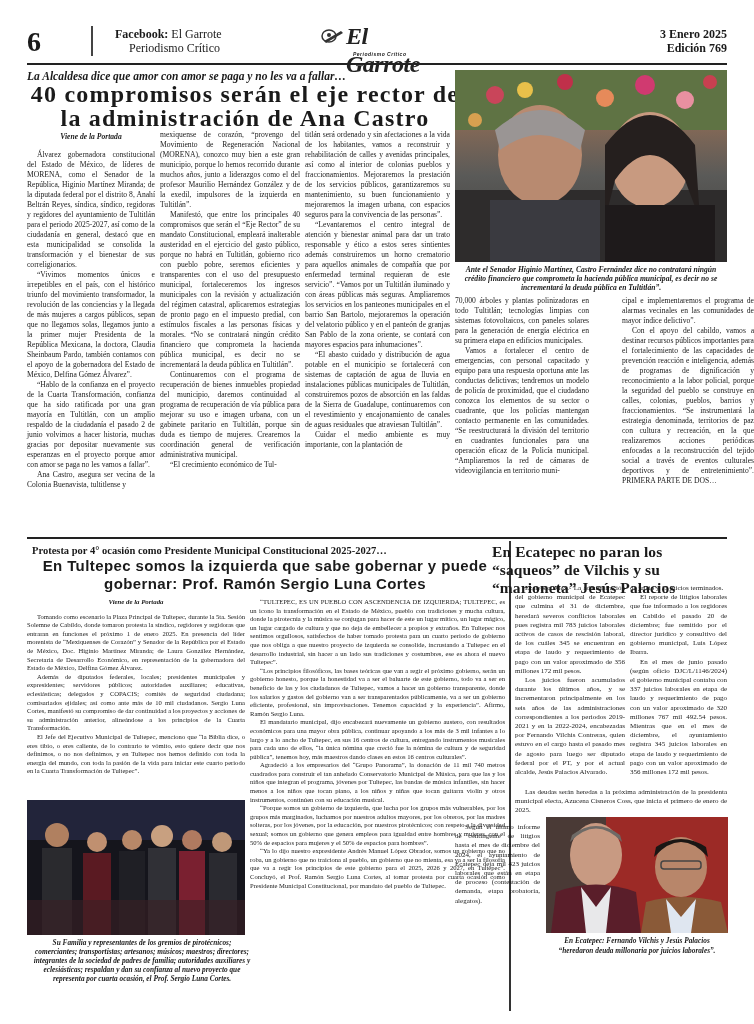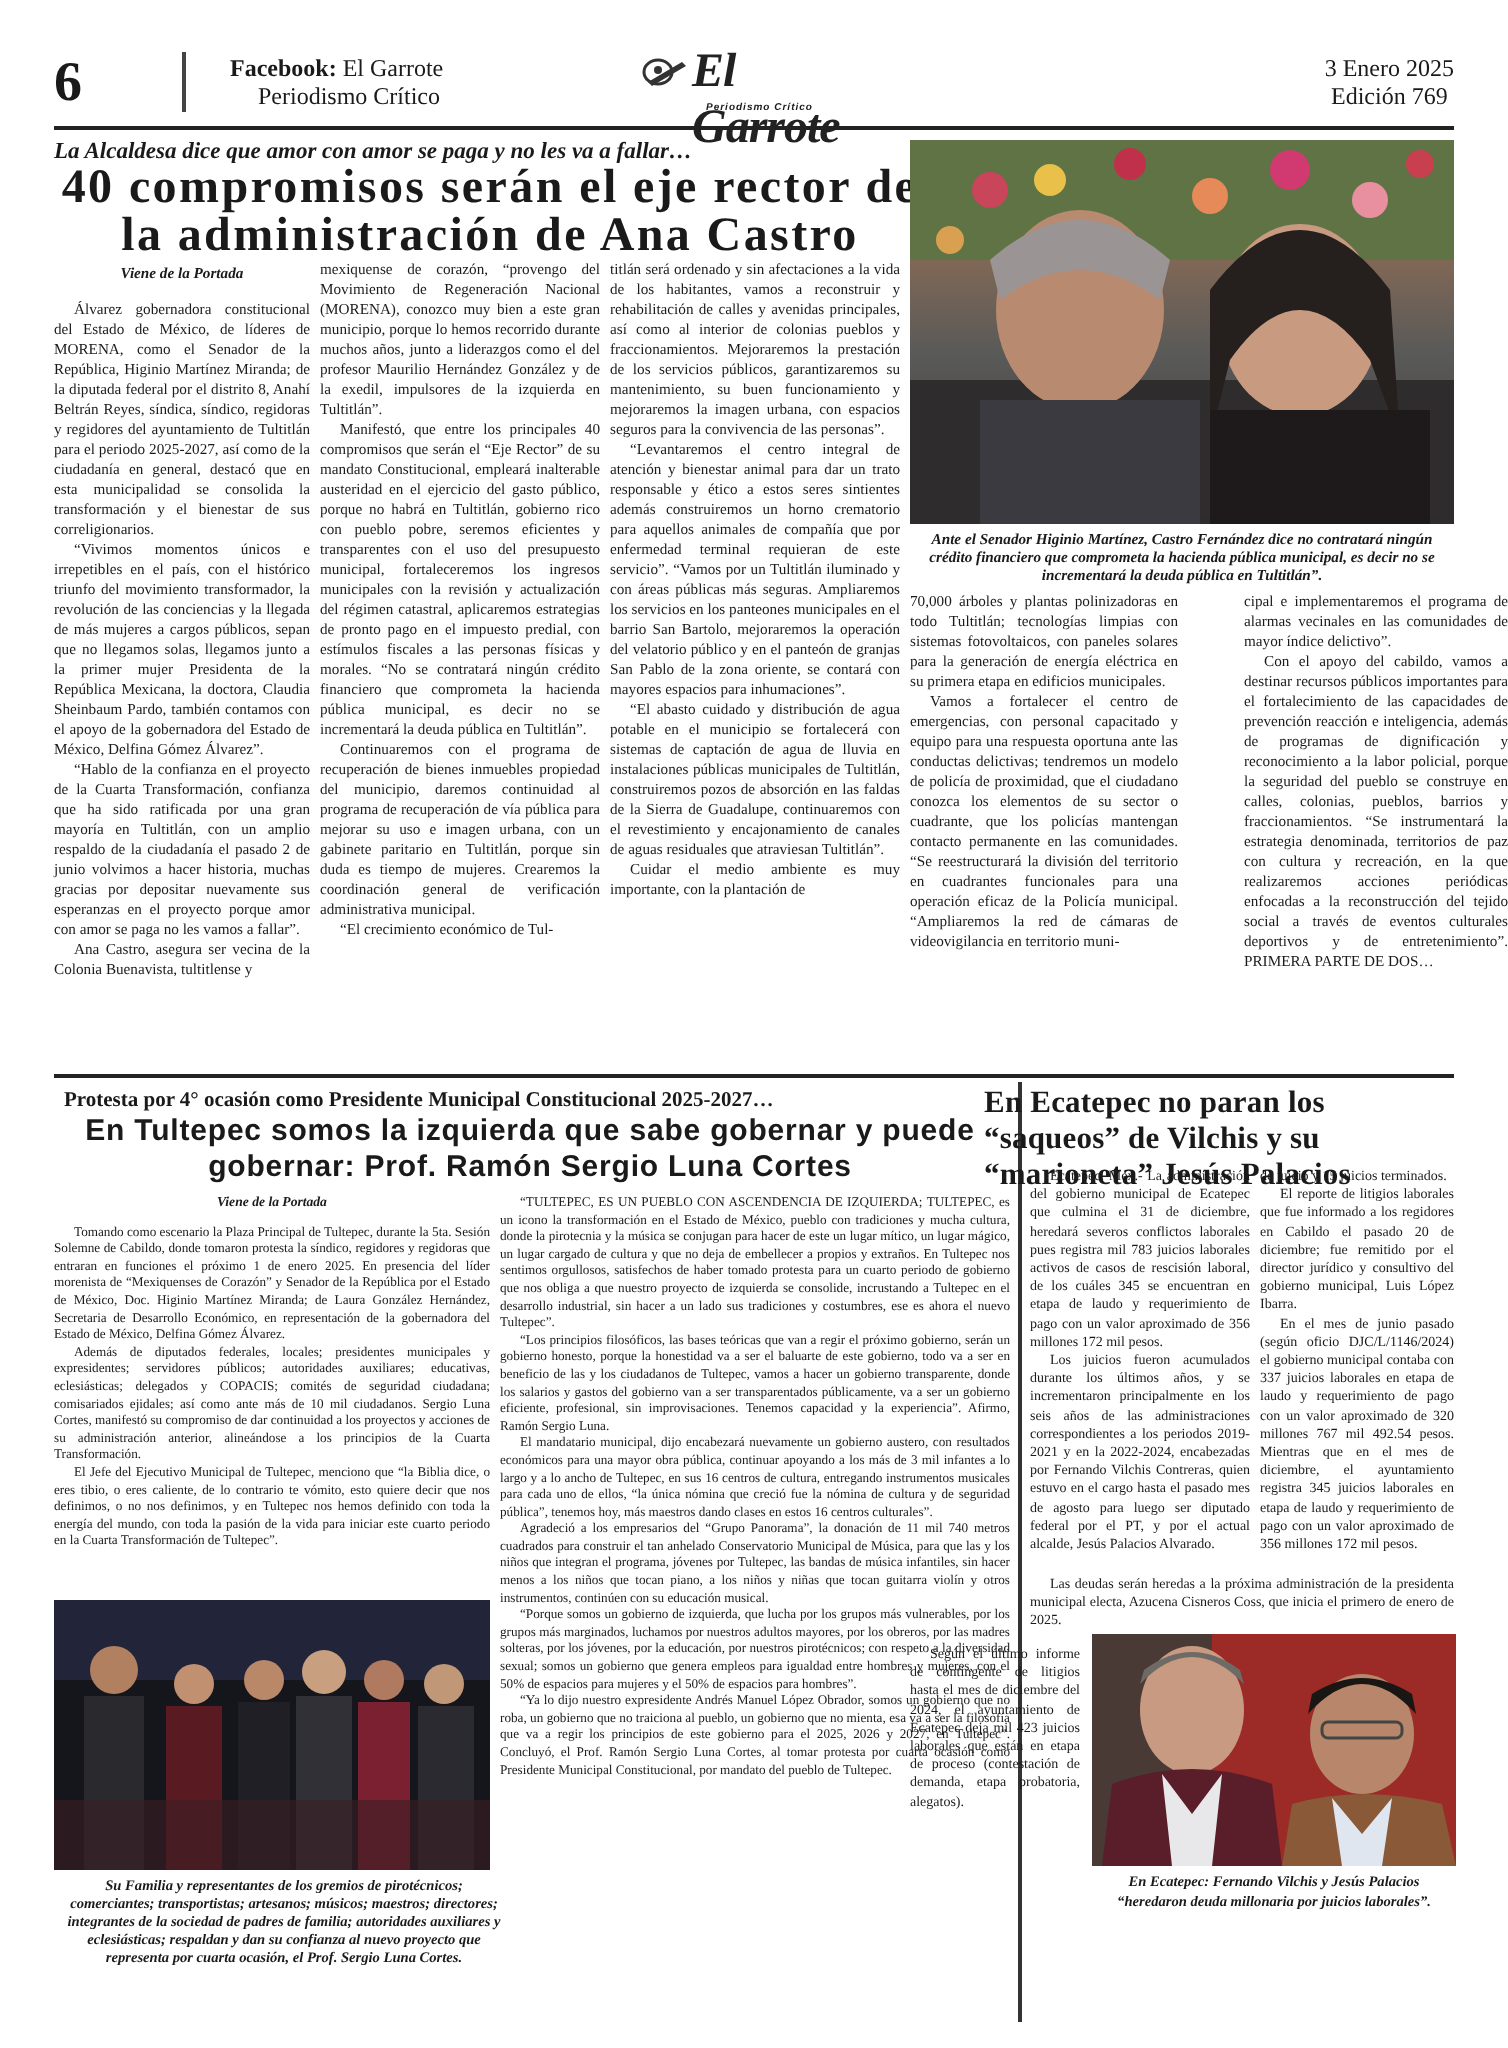--- a/index.html
+++ b/index.html
@@ -10,21 +10,21 @@
   .masthead { position: absolute; left: 27px; top: 22px; width: 700px; height: 42px; }
   .page-num { position: absolute; left: 0; top: 4px; font-size: 28px; font-weight: bold; line-height: 32px; }
   .mast-sep { position: absolute; left: 64px; top: 4px; width: 2px; height: 30px; background: #444; }
   .fb { position: absolute; left: 88px; top: 5px; font-size: 12px; line-height: 14px; }
   .fb b { font-weight: bold; }
   .fb .line2 { padding-left: 14px; }
   .logo { position: absolute; left: 294px; top: 2px; width: 115px; height: 36px; }
   .logo .emblem { position: absolute; left: 0; top: 3px; width: 24px; height: 20px; }
   .logo .name { position: absolute; left: 25px; top: -2px; font-family: "Liberation Serif", serif; font-weight: bold; font-style: italic; font-size: 24px; letter-spacing: -0.5px; color: #222; line-height: 28px; }
   .logo .tag { position: absolute; left: 32px; top: 27px; font-size: 5px; font-style: italic; font-weight: bold; font-family: "Liberation Sans", sans-serif; letter-spacing: 0.5px; }
-  .dateblock { position: absolute; right: 0; top: 5px; text-align: center; font-size: 12px; line-height: 14px; font-weight: normal; }
+  .dateblock { position: absolute; right: 0; top: 5px; text-align: right; font-size: 12px; line-height: 14px; font-weight: bold; }
   .mast-rule { position: absolute; left: 27px; top: 63px; width: 700px; height: 2px; background: #222; }
 
   
   .kicker1 { position: absolute; left: 27px; top: 70px; font-size: 11.5px; font-style: italic; font-weight: bold; white-space: nowrap; }
   .head1 { position: absolute; left: 30px; top: 82px; width: 430px; font-family: "Liberation Serif", serif; font-weight: bold; font-size: 24px; line-height: 24px; text-align: center; letter-spacing: 1.2px; }
   .photo1 { position: absolute; left: 455px; top: 70px; width: 272px; height: 192px; overflow: hidden; background: linear-gradient(180deg, #6b7a4d 0%, #8a6b56 25%, #5a5a58 55%, #3d3a38 100%); }
   .caption1 { position: absolute; left: 455px; top: 265px; width: 272px; font-size: 7.6px; line-height: 9px; font-style: italic; font-weight: bold; text-align: center; }
 
   .col { position: absolute; font-size: 7.6px; line-height: 10px; text-align: justify; hyphens: auto; }
   .col p { text-indent: 10px; }

